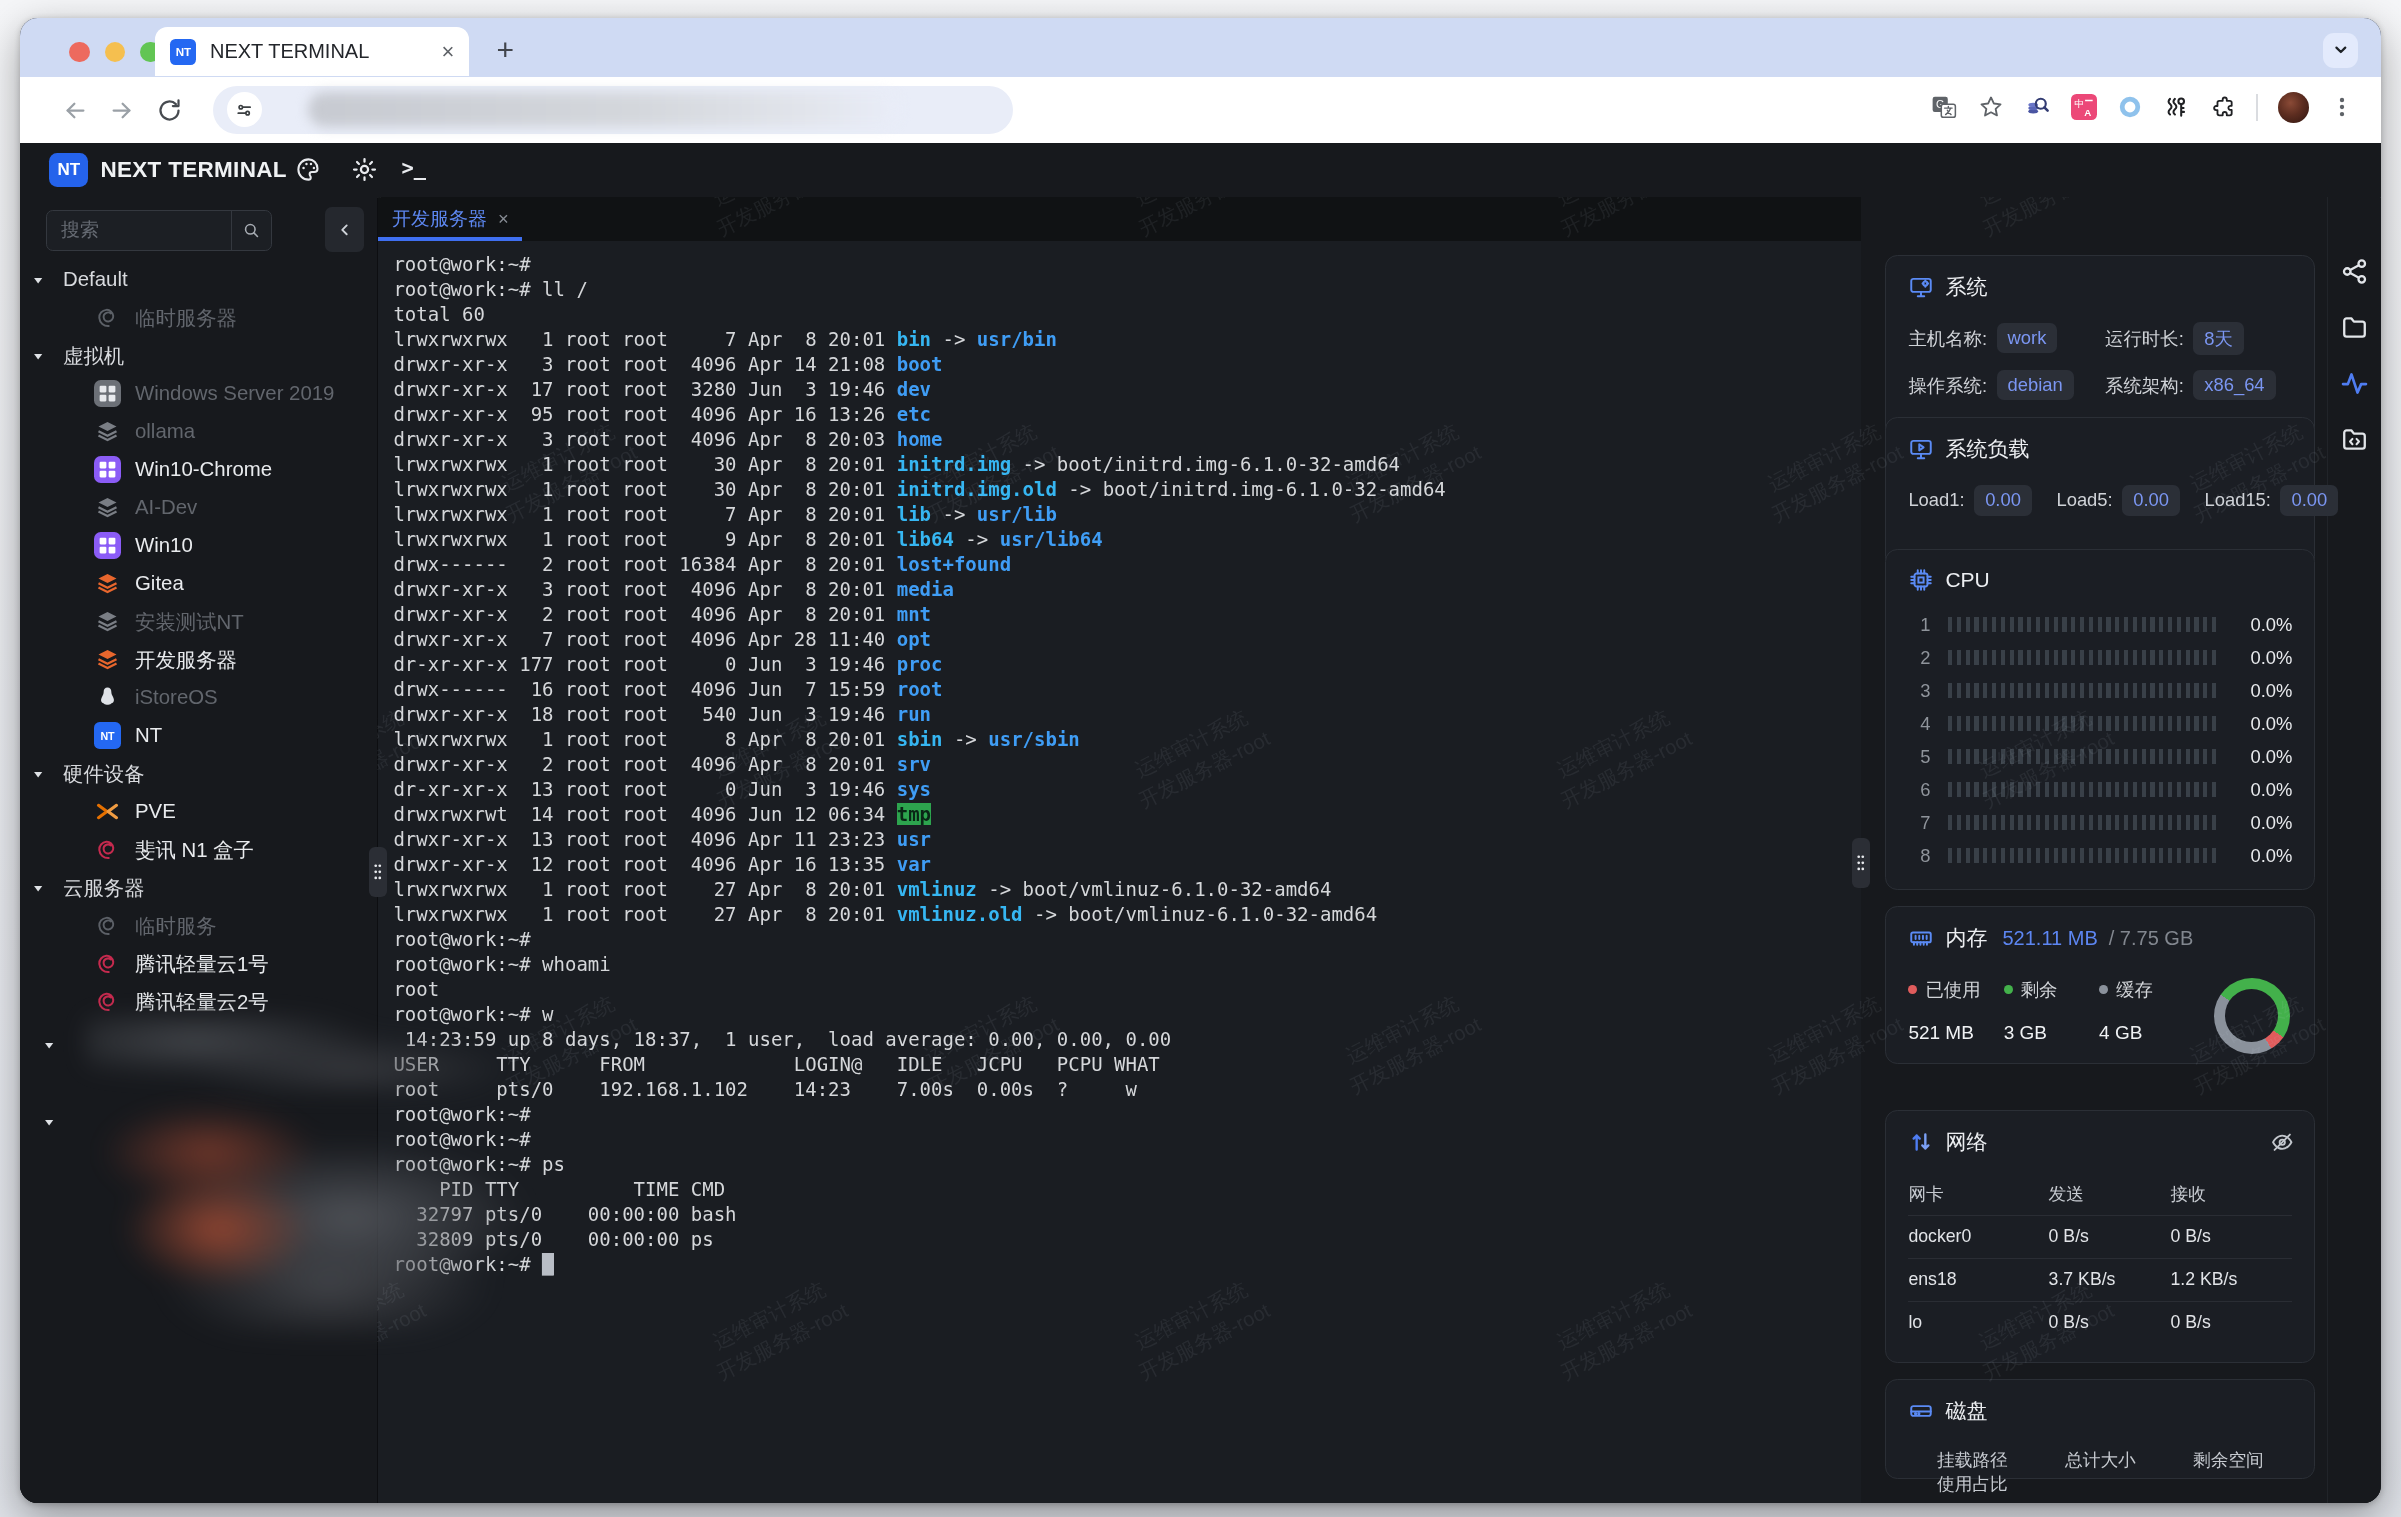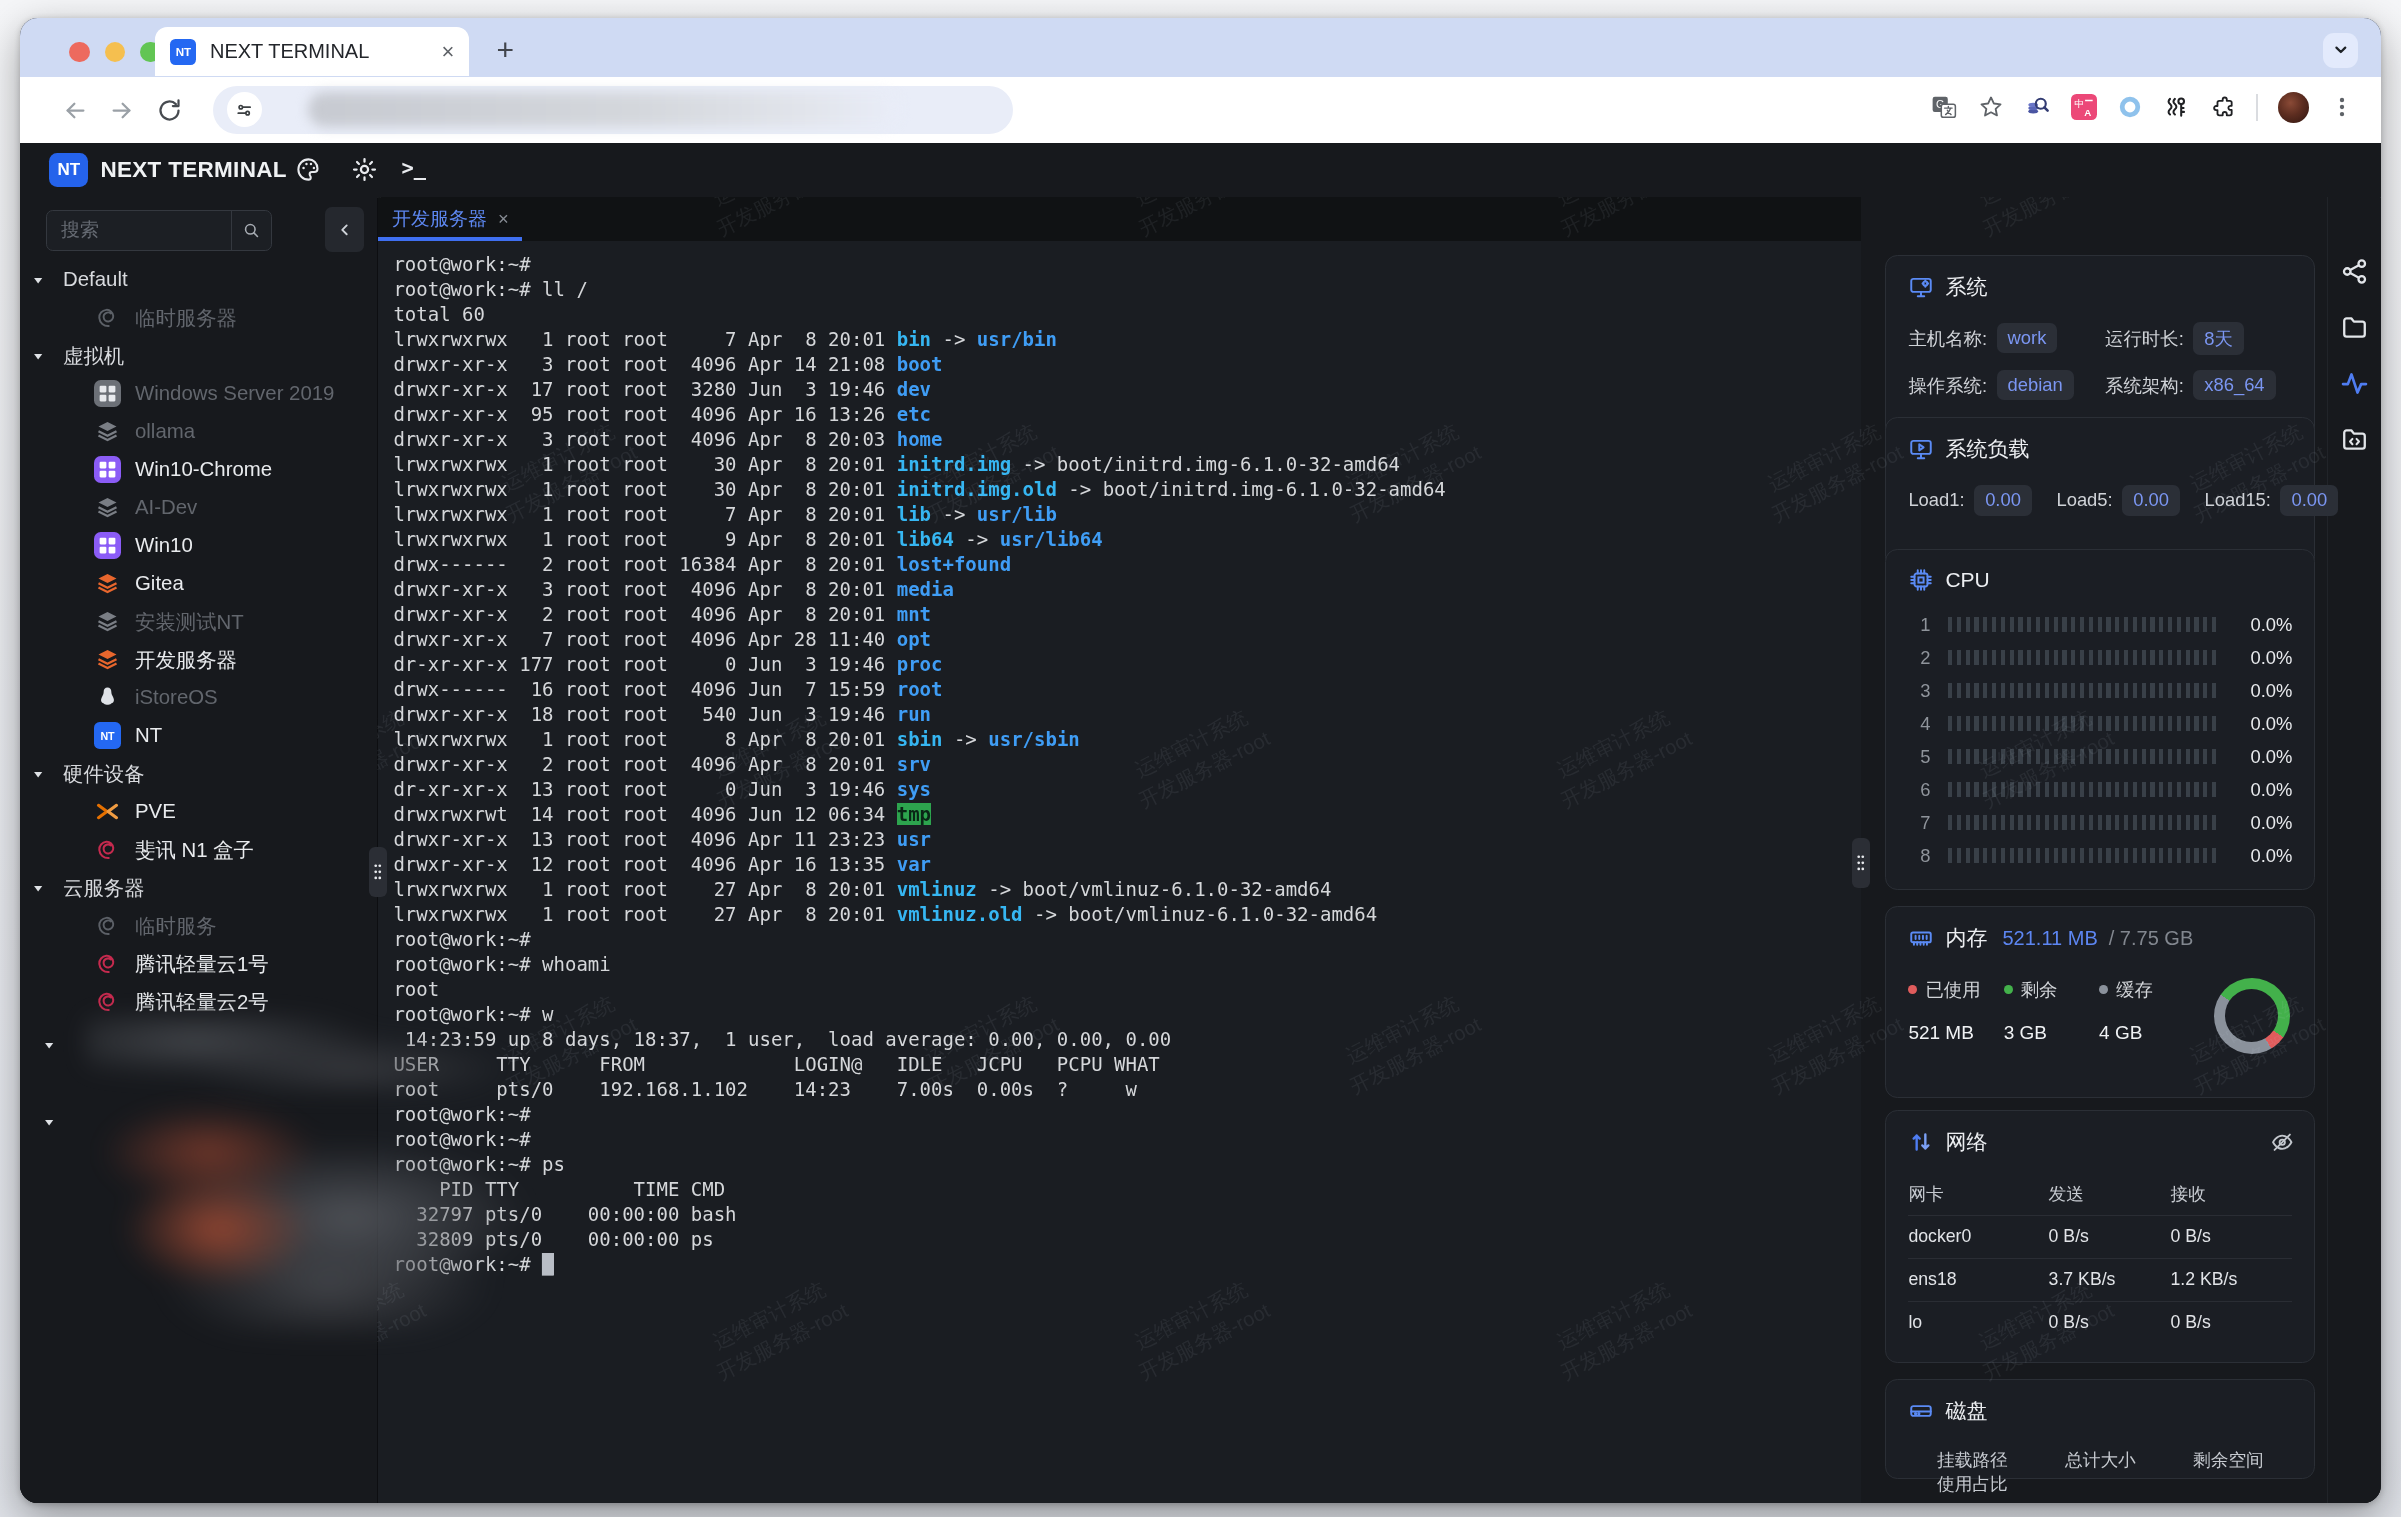--- a/index.html
+++ b/index.html
@@ -587,21 +587,21 @@
                   <span class="cval">0.0%</span>
                 </div>
                 <div class="crow">
                   <span class="cnum">8</span>
                   <span class="cbar"></span>
                   <span class="cval">0.0%</span>
                 </div>
               </div>
           </div>
 
-          <div class="card" style="top:709px;height:192px">
+          <div class="card" style="top:709px;height:158px">
             <div class="card-title">
               <svg class="cicon" viewBox="0 0 24 24" fill="none" stroke="currentColor" stroke-width="1.8" stroke-linecap="round">
                   <rect x="3" y="7" width="18" height="9" rx="1.5"></rect>
                   <path d="M7 10v3M10.4 10v3M13.8 10v3M17.2 10v3M5.5 16v2.3M8.5 16v2.3M11.5 16v2.3M14.5 16v2.3M17.5 16v2.3"></path>
                 </svg>
               <span>内存</span>
               <span class="mem-used">521.11 MB</span>
               <span class="mem-total">/ 7.75 GB</span>
             </div>
             <div class="legend" id="mem-legend">

